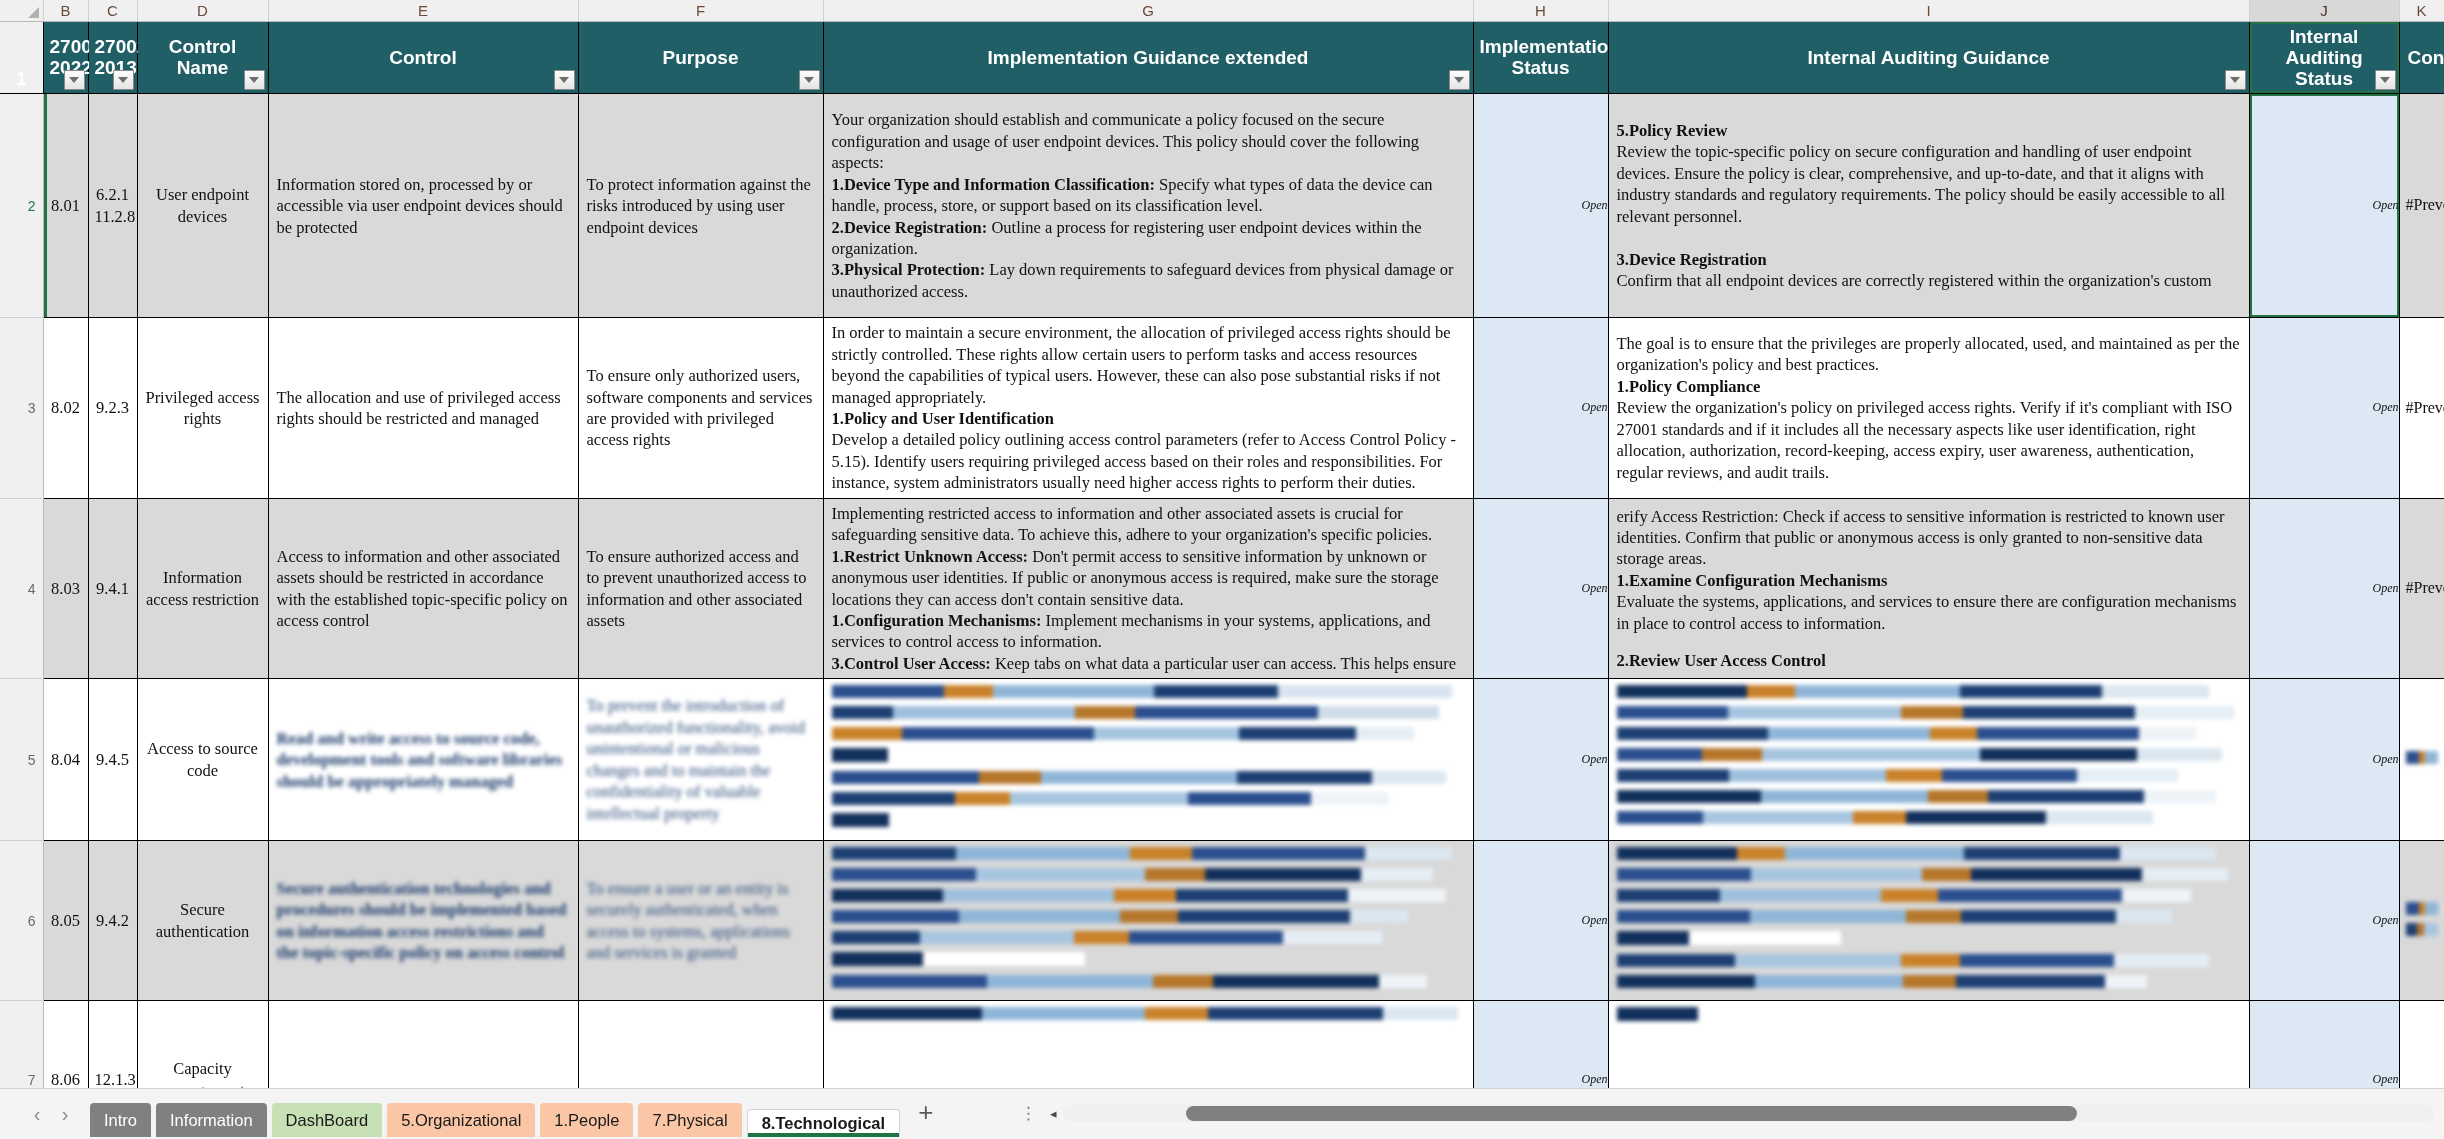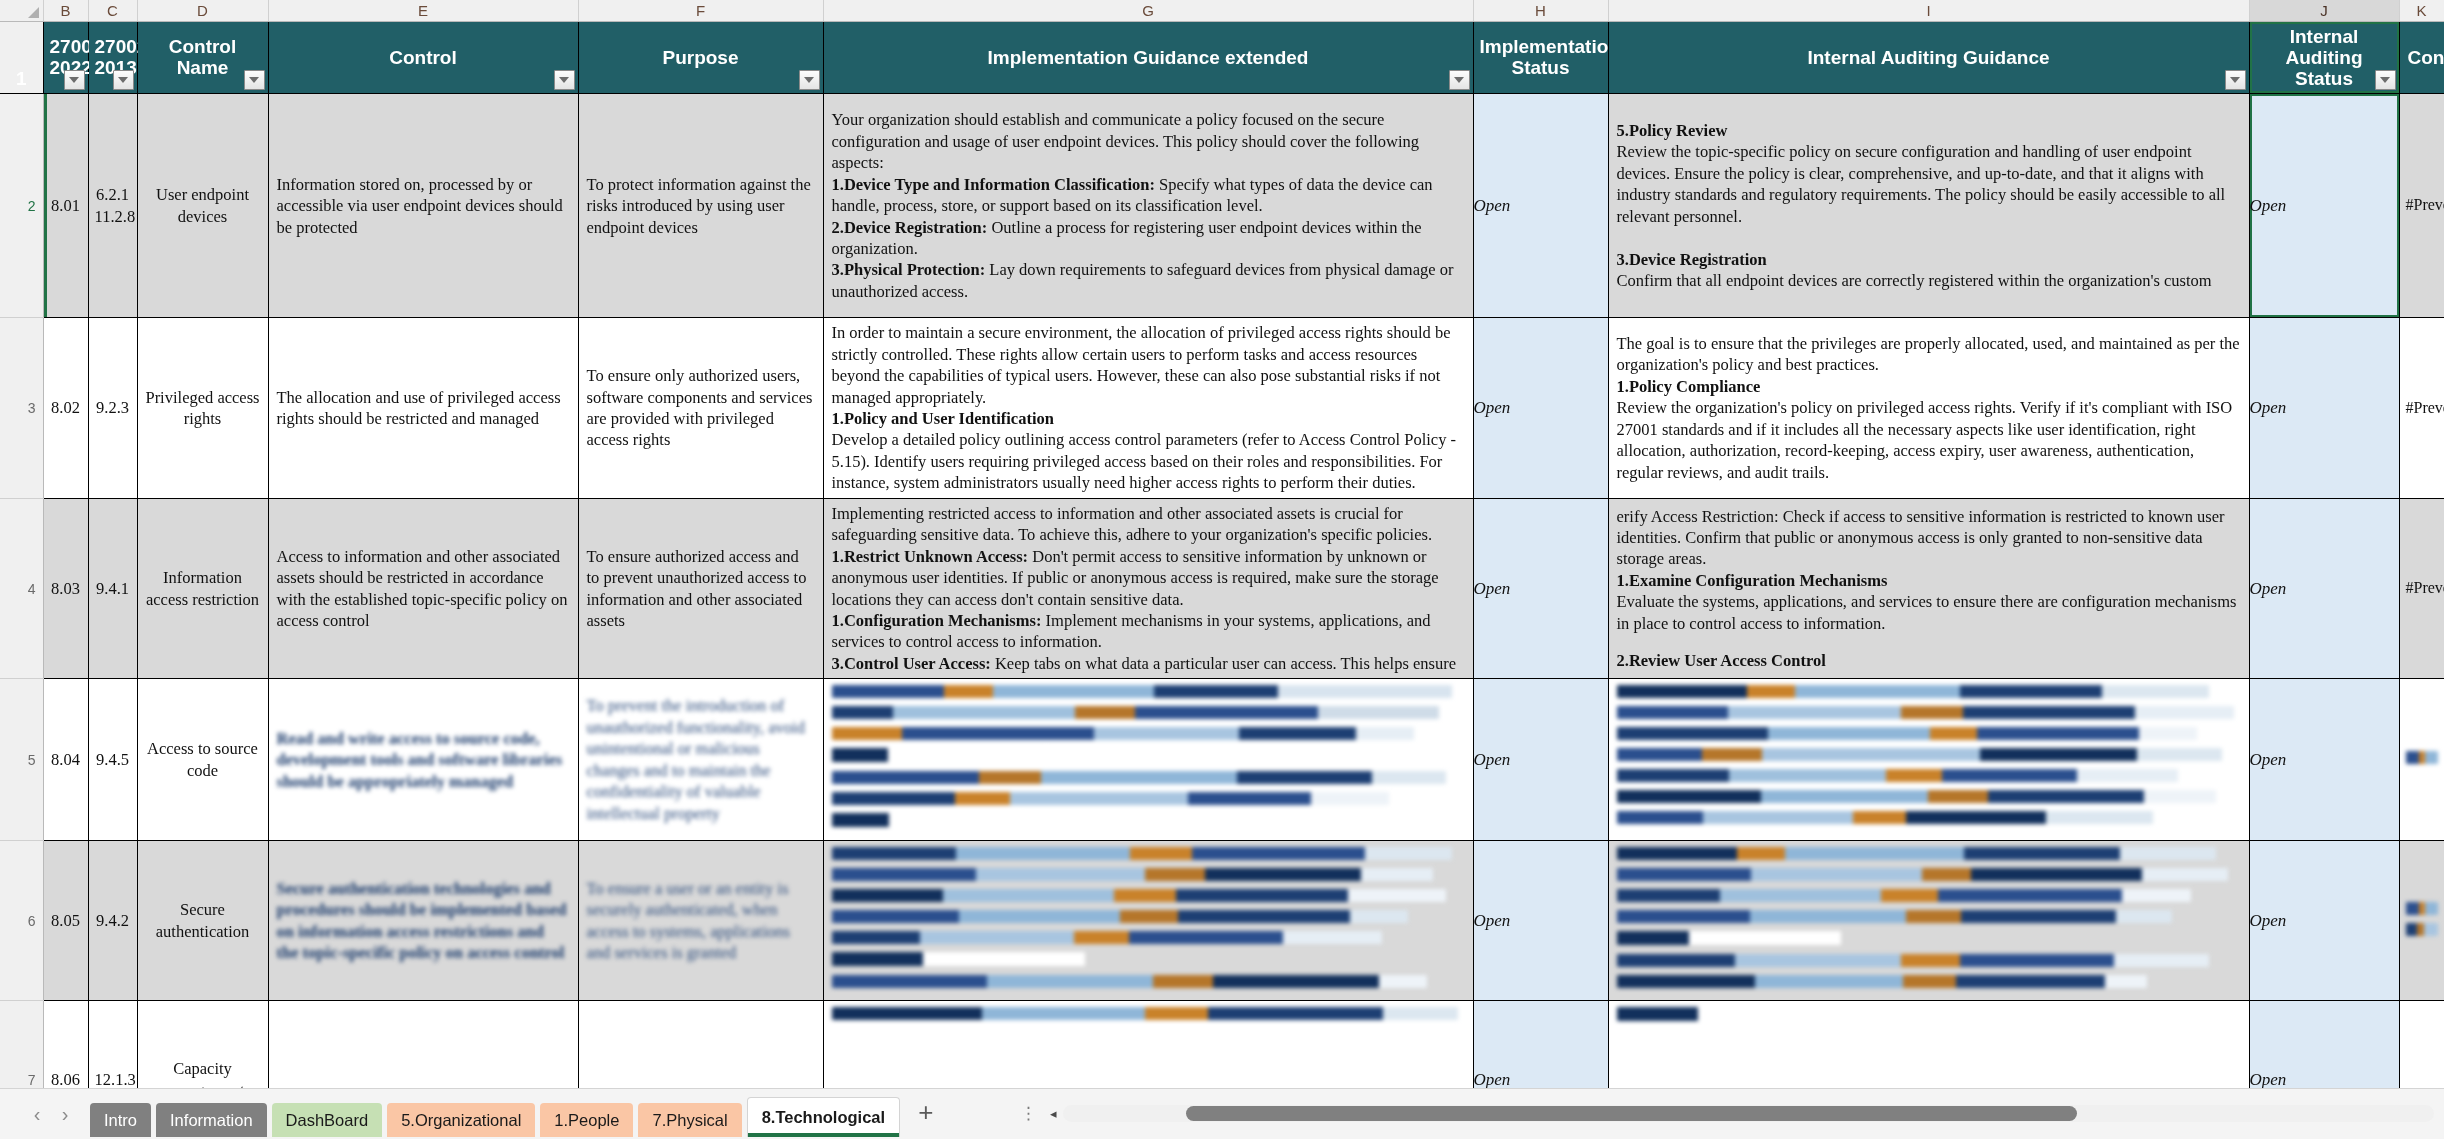--- a/index.html
+++ b/index.html
@@ -125,21 +125,21 @@
     overflow: hidden;
   }
   .dcell.first { border-left: 1px solid #000; }
   .bg-grey  { background: #d9d9d9; }
   .bg-white { background: #ffffff; }
   .bg-blue  { background: #dce9f5; }
 
   .c-center { text-align: center; padding: 0 6px !important; }
   .c-left   { text-align: left;  padding: 4px 8px !important; vertical-align: top; }
   .c-vmid   { vertical-align: middle; }
-  .status-open { font-style: italic; font-size: 17px; text-align: left; }
+  .status-open { font-style: italic; font-size: 12px; text-align: right; }
   .ctrl-tag { font-size: 16px; text-align: left; padding: 4px 6px !important; vertical-align: top; white-space: nowrap; }
 
   .para { margin: 0; }
   .para b { font-weight: bold; }
 
   
   .active-cell {
     box-shadow: inset 0 0 0 2px #217346;
     position: relative;
   }
@@ -188,21 +188,21 @@
   }
   .tab.grey   { background: #808080; color: #fff; }
   .tab.green  { background: #c6e0b4; }
   .tab.orange { background: #fac6a5; }
   .tab.active {
     background: #ffffff;
     border: 1px solid #d4d4d4;
     border-bottom: none;
     font-weight: bold;
     box-shadow: inset 0 -4px 0 0 #217346;
-    height: 40px;
+    height: 28px;
     margin-top: 6px;
   }
   .addsheet {
     font-size: 26px; color: #5a5a5a; padding: 0 18px; line-height: 1;
     margin-bottom: 4px;
   }
   .hscroll-zone {
     position: absolute;
     right: 0; left: 1020px; bottom: 0;
     height: 51px;

